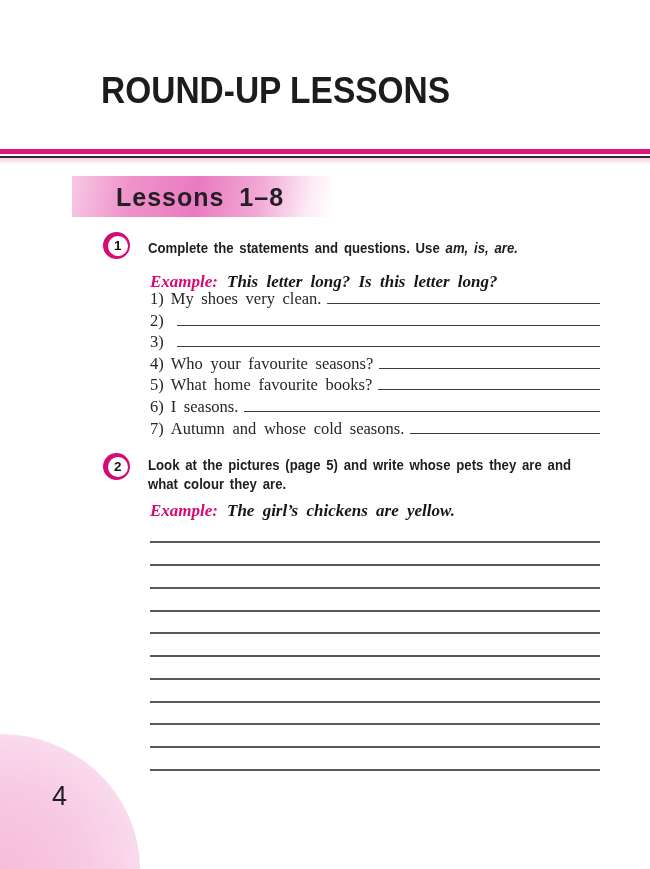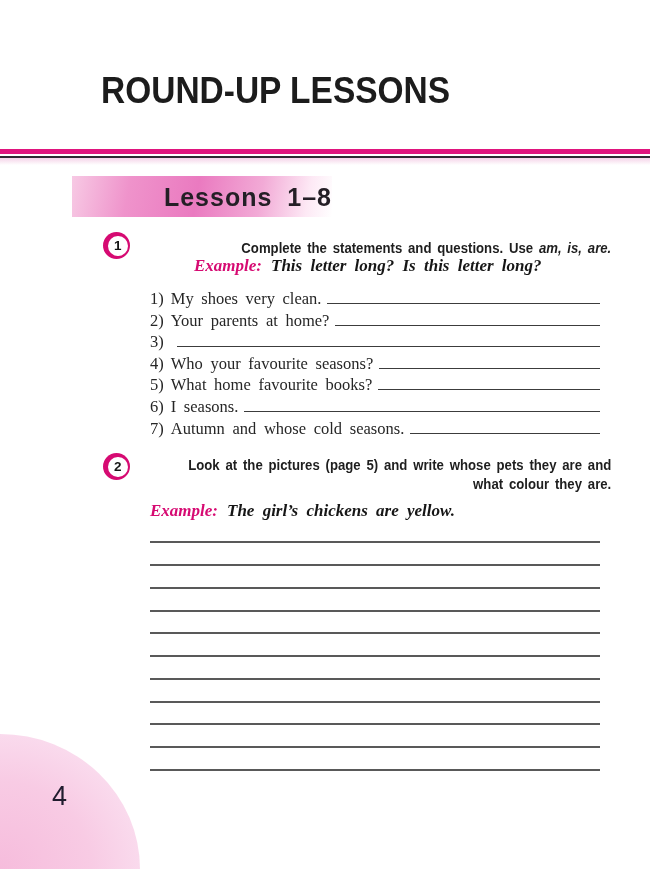--- a/index.html
+++ b/index.html
@@ -3,21 +3,20 @@
 <meta charset="utf-8">
 <style>
   html, body { margin: 0; padding: 0; background: #ffffff; }
   .page {
     position: relative;
     width: 650px;
     height: 869px;
     background: #ffffff;
     overflow: hidden;
     font-family: "Liberation Sans", sans-serif;
-    text-align: right;
   }
 
   
   .title {
     position: absolute;
     left: 101px;
     top: 73px;
     margin: 0;
     font-size: 36px;
     line-height: 1;
@@ -44,21 +43,21 @@
     background: linear-gradient(100deg,
       #f7c9e4 0%,
       #ef93cb 22%,
       var(--banner-pink, #ea7ac0) 48%,
       #f2aad6 72%,
       #fde9f5 90%,
       #ffffff 100%);
   }
   .banner-label {
     display: block;
-    padding-left: 24px;
+    padding-left: 44px;
     line-height: 42px;
     font-size: 25px;
     font-weight: bold;
     color: #241f26;
     letter-spacing: 1px;
     word-spacing: 7px;
     white-space: nowrap;
   }
 
   
@@ -109,21 +108,21 @@
     left: 150px;
     font-family: "Liberation Serif", serif;
     font-style: italic;
     font-weight: bold;
     font-size: 17px;
     line-height: 20px;
     color: #161616;
     word-spacing: 4px;
     white-space: nowrap;
   }
-  .example1 { top: 256px; margin-left: 44px; }
+  .example1 { top: 272px; }
   .example2 { top: 501px; }
   .example-label { color: var(--accent-magenta, #d60a72); margin-right: 9px; }
 
   
   .q-list {
     position: absolute;
     left: 150px;
     top: 288px;
     width: 450px;
     font-family: "Liberation Serif", serif;
@@ -216,21 +215,20 @@
   </div>
 
   <div class="q-list">
     <div class="q-row">
       <span class="q-num">1)</span>
       <span class="q-text">My shoes very clean.</span>
       <span class="q-fill"></span>
     </div>
     <div class="q-row">
       <span class="q-num">2)</span>
-      <span class="q-text">Your parents at home?</span>
       <span class="q-fill"></span>
     </div>
     <div class="q-row">
       <span class="q-num">3)</span>
       <span class="q-fill"></span>
     </div>
     <div class="q-row">
       <span class="q-num">4)</span>
       <span class="q-text">Who your favourite seasons?</span>
       <span class="q-fill"></span>

